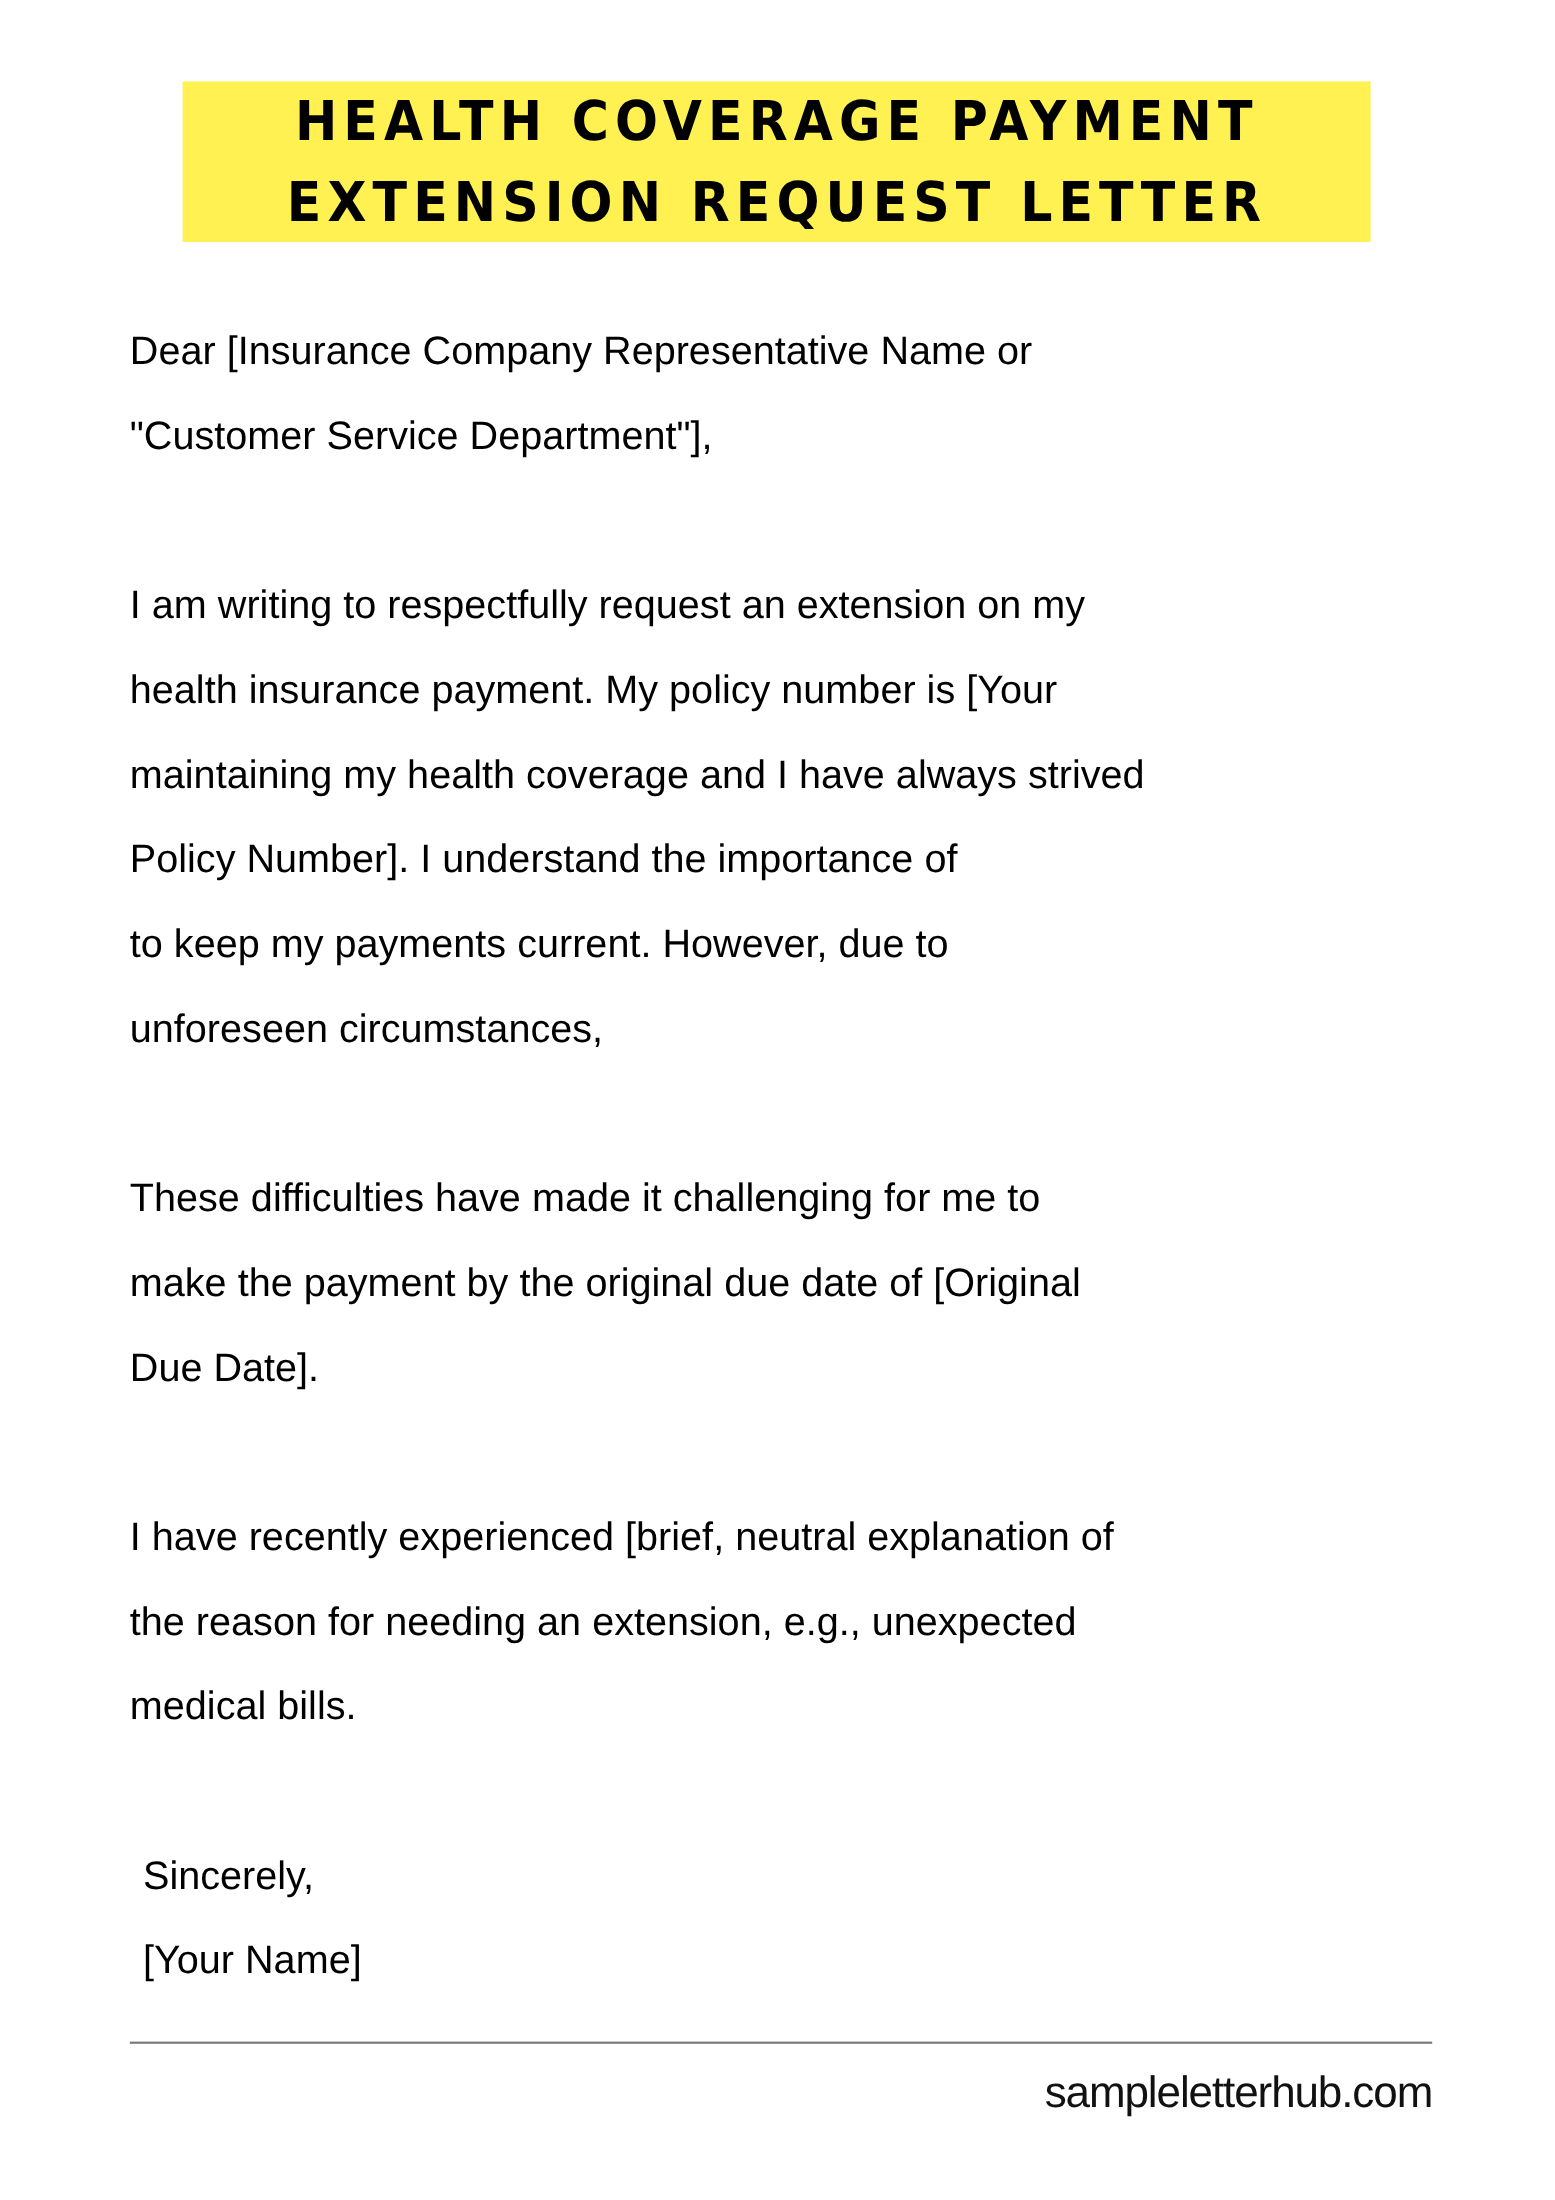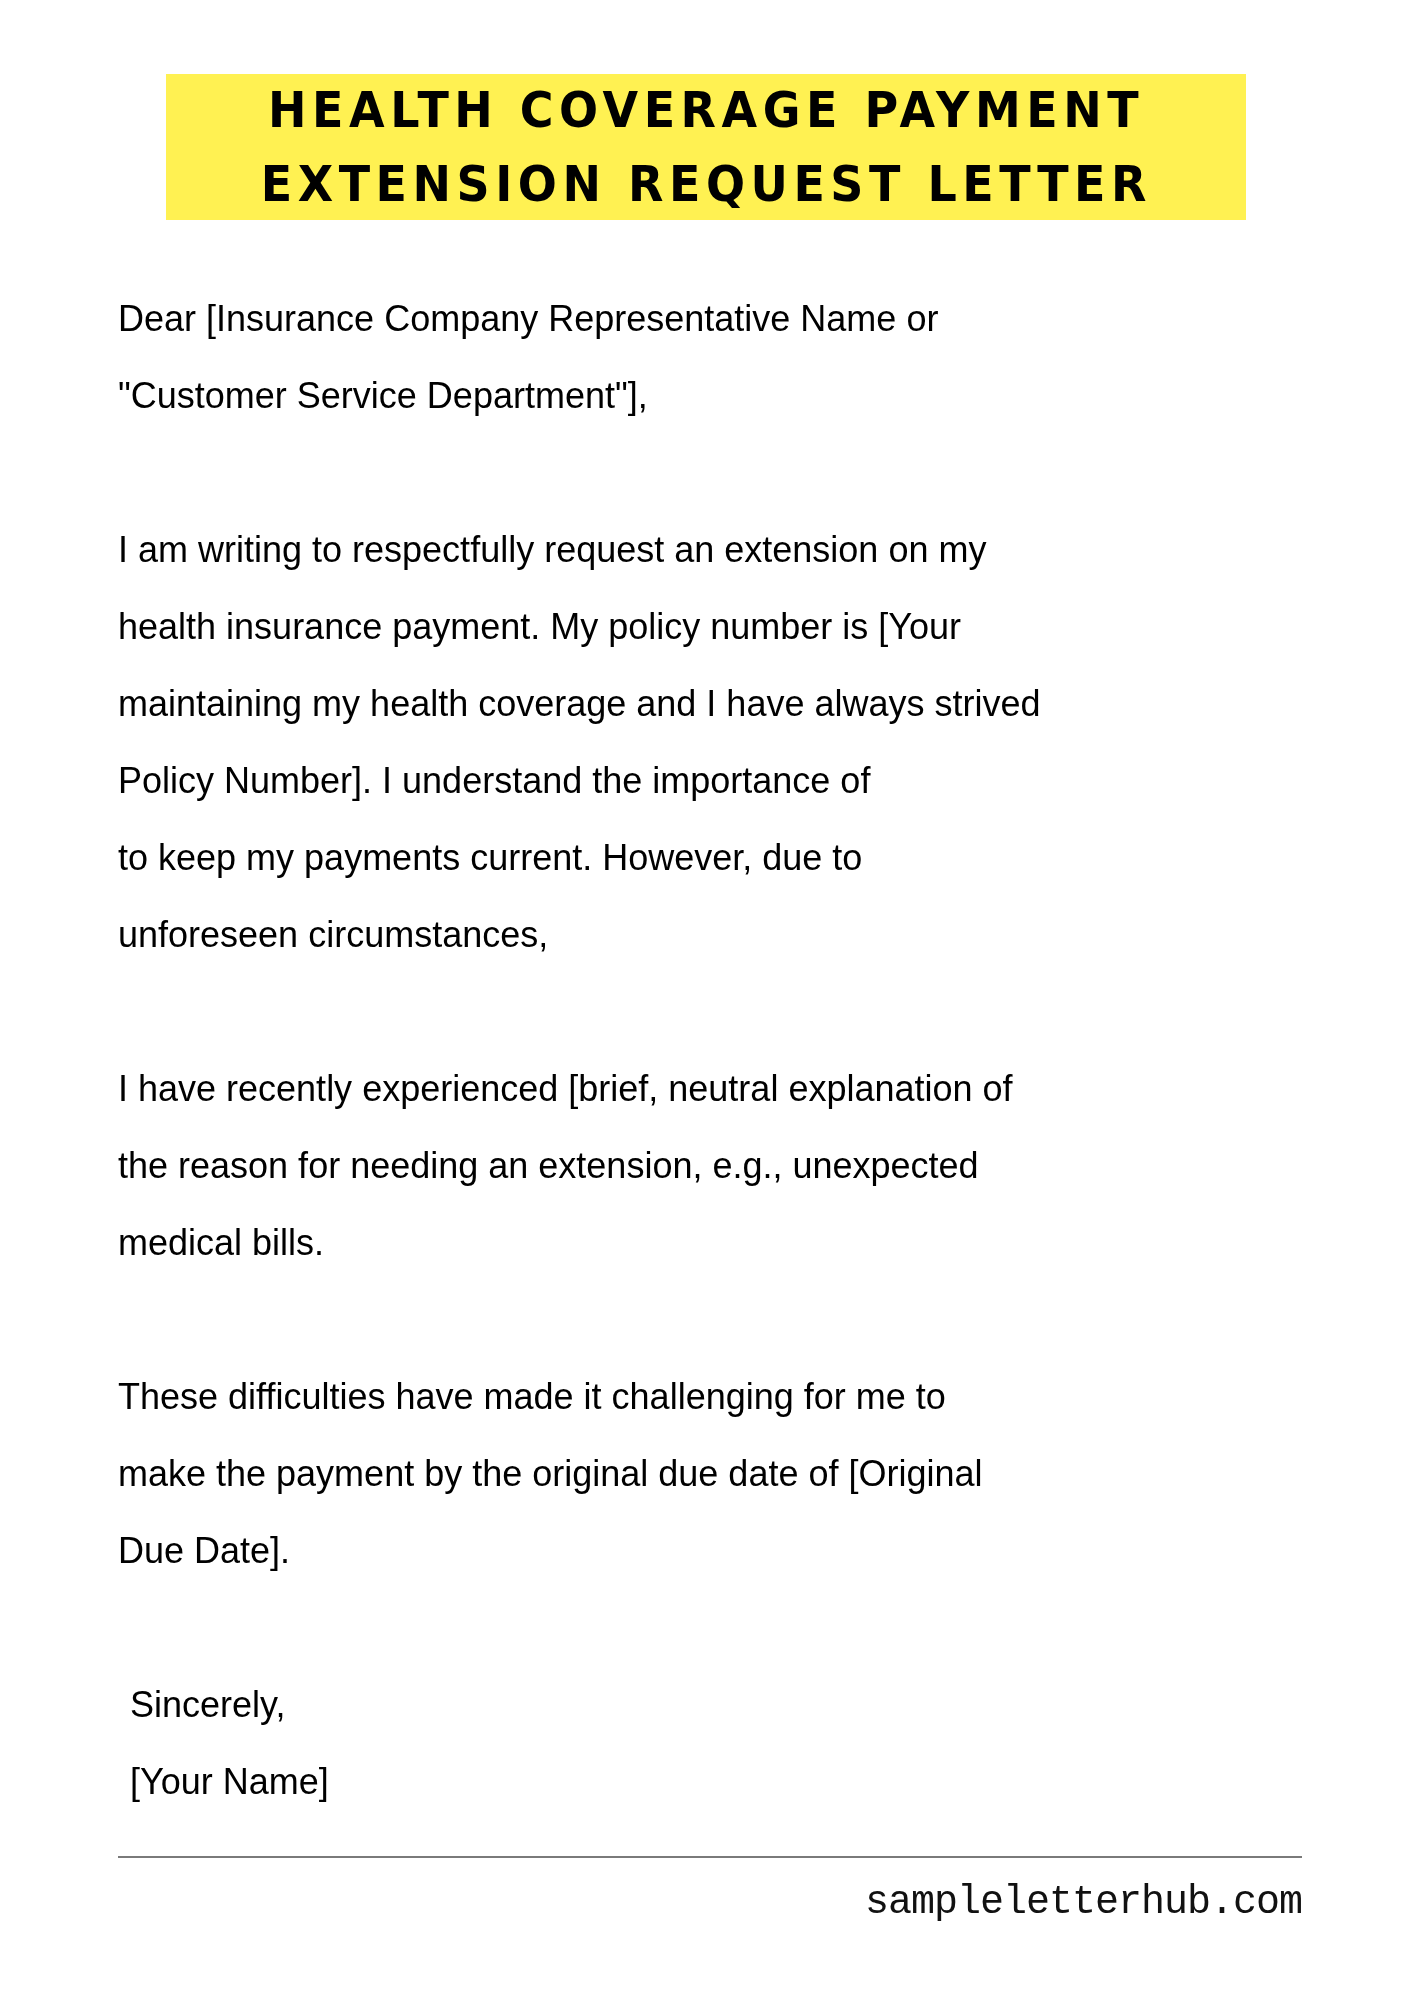--- a/index.html
+++ b/index.html
@@ -60,21 +60,21 @@
       left: 118px;
       top: 1856px;
       width: 1184px;
       height: 0;
       border-top: 2px solid #7a7a7a;
     }
     .footer {
       position: absolute;
       right: 112px;
       top: 1880px;
-      font-family: Liberation Mono, monospace;
+      font-family: Liberation Sans, sans-serif;
       font-size: 40px;
       letter-spacing: -1px;
       color: #111111;
     }
   </style>
 </head>
 <body>
 
 <div class="title-box">
   <div class="title-line">HEALTH COVERAGE PAYMENT</div>
@@ -90,29 +90,29 @@
   <p class="para">
     <span class="line">I am writing to respectfully request an extension on my</span>
     <span class="line">health insurance payment. My policy number is [Your</span>
     <span class="line">maintaining my health coverage and I have always strived</span>
     <span class="line">Policy Number]. I understand the importance of</span>
     <span class="line">to keep my payments current. However, due to</span>
     <span class="line">unforeseen circumstances,</span>
   </p>
 
   <p class="para">
+    <span class="line">These difficulties have made it challenging for me to</span>
+    <span class="line">make the payment by the original due date of [Original</span>
+    <span class="line">Due Date].</span>
+  </p>
+
+  <p class="para">
     <span class="line">I have recently experienced [brief, neutral explanation of</span>
     <span class="line">the reason for needing an extension, e.g., unexpected</span>
     <span class="line">medical bills.</span>
-  </p>
-
-  <p class="para">
-    <span class="line">These difficulties have made it challenging for me to</span>
-    <span class="line">make the payment by the original due date of [Original</span>
-    <span class="line">Due Date].</span>
   </p>
 
   <p class="signoff">
     <span class="line">Sincerely,</span>
     <span class="line">[Your Name]</span>
   </p>
 </div>
 
 <div class="divider"></div>
 

